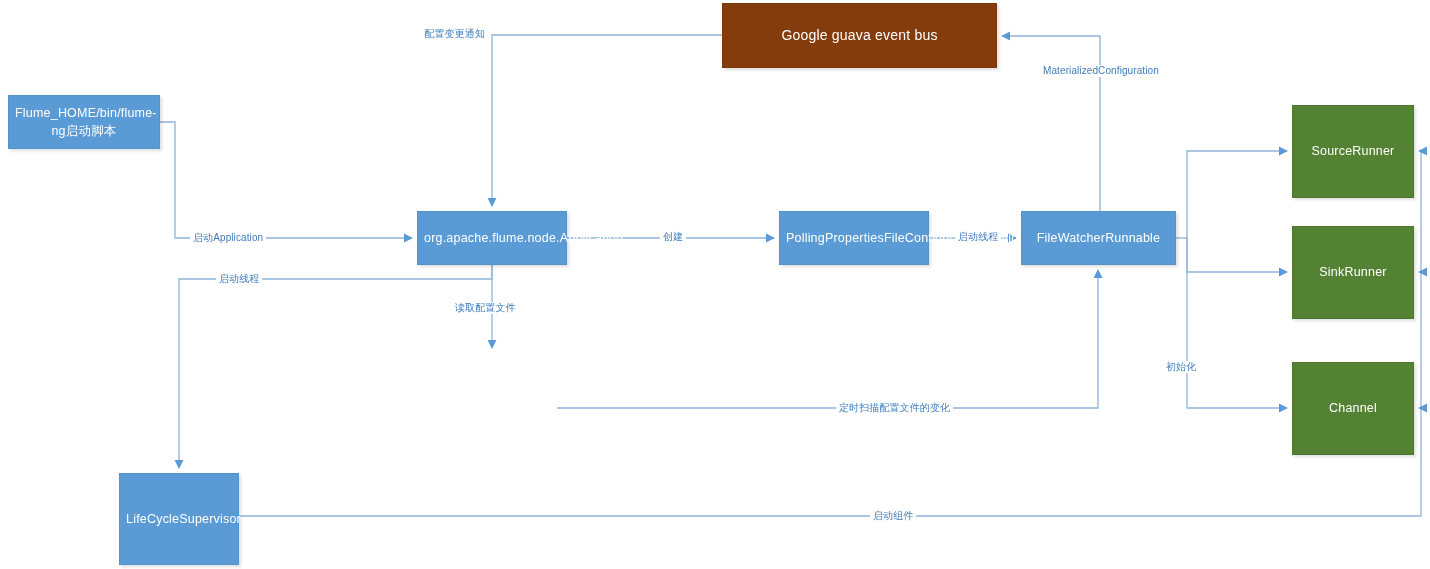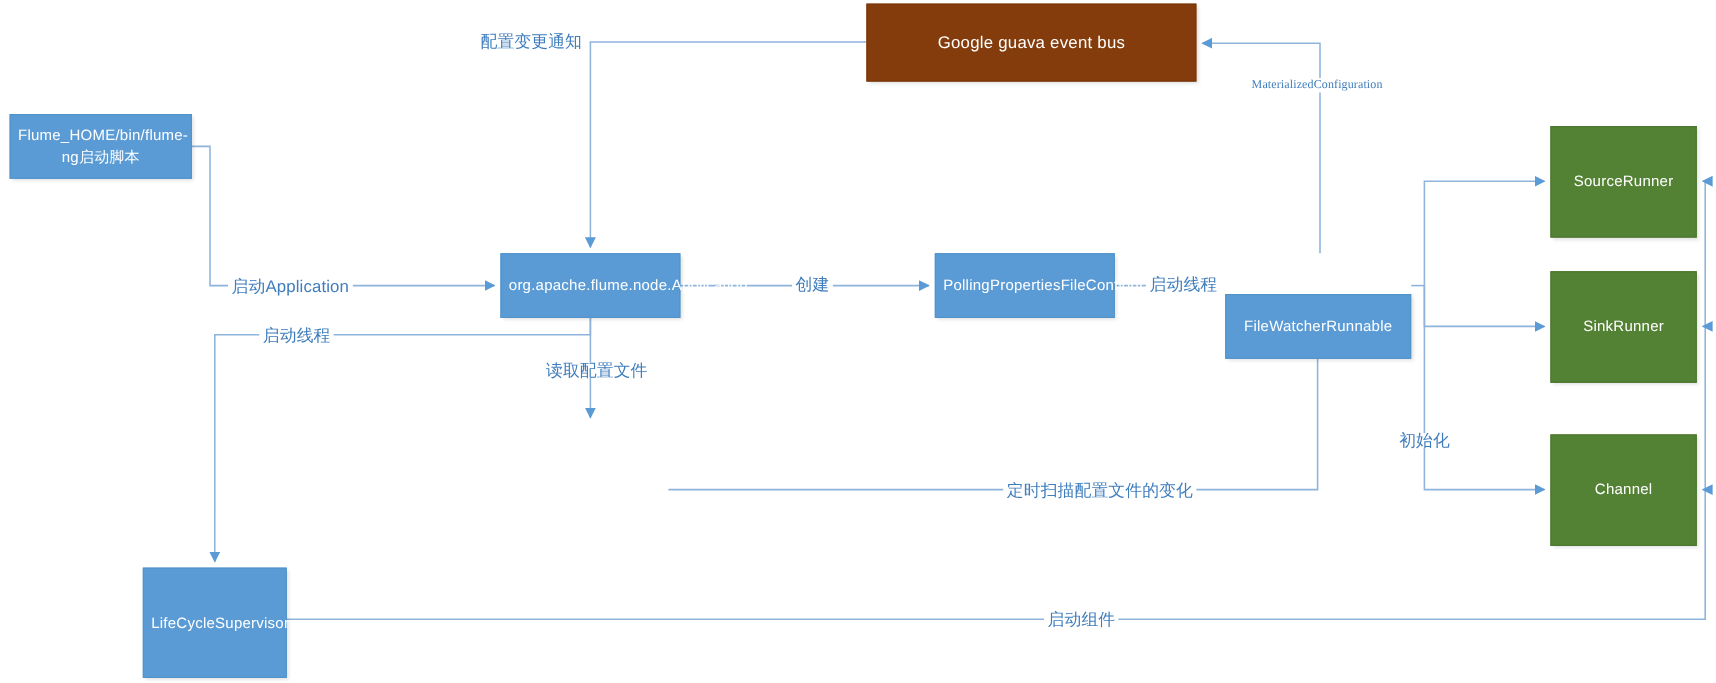--- a/index.html
+++ b/index.html
@@ -33,21 +33,21 @@
   .para-wrap .para-shape{position:absolute;left:0;top:0;}
   .para-wrap .para-text{
     position:absolute;left:0;top:0;width:100%;height:100%;
     display:flex;align-items:center;justify-content:center;
     color:#fff;font-size:12.5px;letter-spacing:.2px;
   }
 
   .edge-label{
     position:absolute;
     color:#3f7dbd;
-    font-size:14px;
+    font-size:10px;
     white-space:nowrap;
     background:#ffffff;
     padding:0 3px;
     line-height:12px;
     letter-spacing:.1px;
   }
   .edge-label.small{font-size:10px;}
 </style>
 </head>
 <body>
@@ -95,21 +95,21 @@
   </div>
 
   <div class="node blue" style="left:417px;top:211px;width:150px;height:54px;">
     <span class="lbl">org.apache.flume.node.Application</span>
   </div>
 
   <div class="node blue" style="left:779px;top:211px;width:150px;height:54px;">
     <span class="lbl">PollingPropertiesFileConfigurationProvider</span>
   </div>
 
-  <div class="node blue" style="left:1021px;top:211px;width:155px;height:54px;margin-top:34px;">
+  <div class="node blue" style="left:1021px;top:211px;width:155px;height:54px;">
     <span class="lbl">FileWatcherRunnable</span>
   </div>
 
   <div class="node brown" style="left:722px;top:3px;width:275px;height:65px;">
     <span class="lbl">Google guava event bus</span>
   </div>
 
 
   <div class="node blue" style="left:119px;top:473px;width:120px;height:92px;">
     <span class="lbl">LifeCycleSupervisor</span>
@@ -132,21 +132,21 @@
   <div class="edge-label" style="left:660px;top:231px;">创建</div>
 
   <div class="edge-label" style="left:955px;top:231px;">启动线程</div>
 
   <div class="edge-label" style="left:452px;top:302px;">读取配置文件</div>
 
   <div class="edge-label" style="left:216px;top:273px;">启动线程</div>
 
   <div class="edge-label" style="left:836px;top:402px;">定时扫描配置文件的变化</div>
 
-  <div class="edge-label small" style="left:1040px;top:65px;font-family:Liberation Serif, serif;">MaterializedConfiguration</div>
+  <div class="edge-label small" style="left:1040px;top:65px;">MaterializedConfiguration</div>
 
   <div class="edge-label" style="left:488px;top:28px;transform:translateX(-100%);">配置变更通知</div>
 
   <div class="edge-label" style="left:1163px;top:361px;">初始化</div>
 
   <div class="edge-label" style="left:870px;top:510px;">启动组件</div>
 
 </div>
 
 </body></html>

